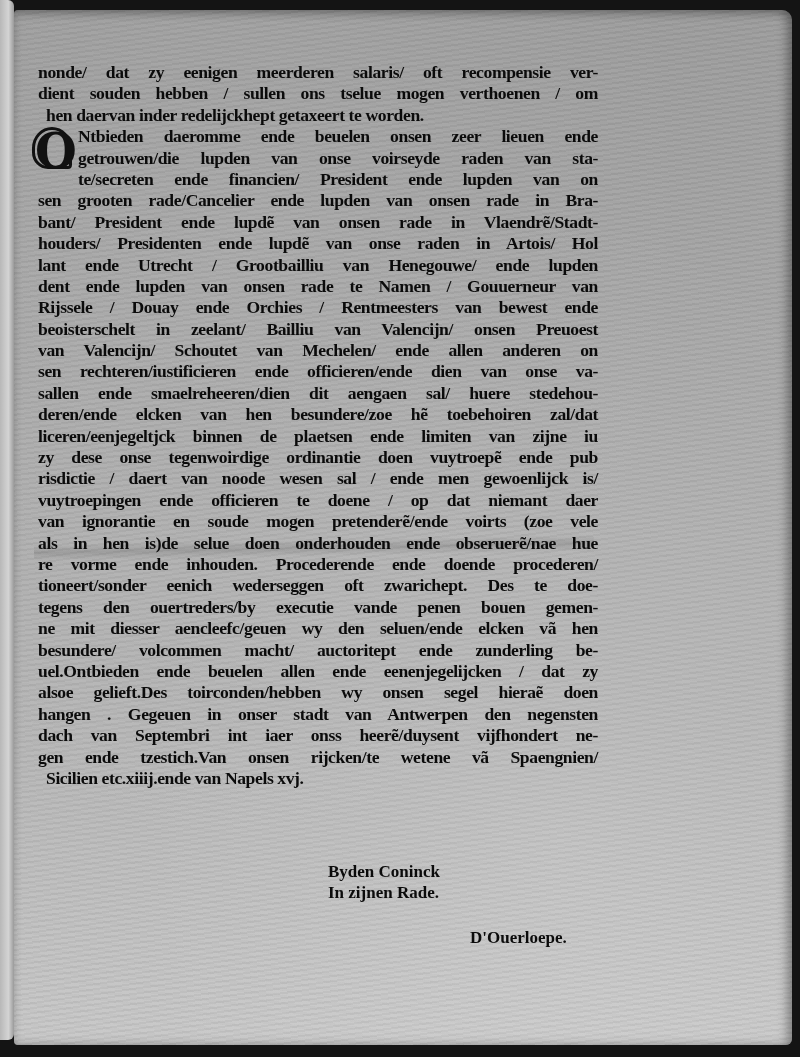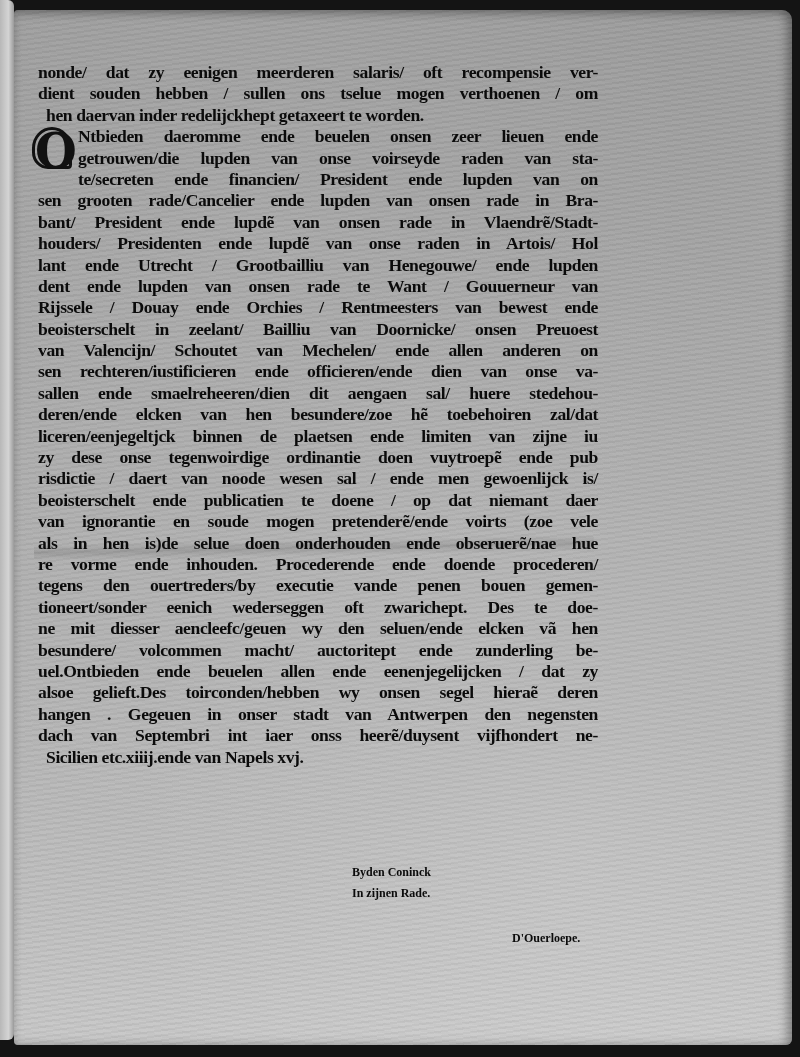--- a/index.html
+++ b/index.html
@@ -33,25 +33,25 @@
   .line.last { text-align-last: left; margin-left: 8px; }
   .drop-cap {
     position: absolute; left: -6px; top: 65px; width: 40px; height: 42px;
     font-family: "DejaVu Serif", serif; font-size: 48px; line-height: 42px; font-weight: bold;
     color: #111; text-align: center;
     border: 3px solid #111; border-radius: 50% 50% 10% 40%;
     box-sizing: border-box;
   }
   .signature {
     position: absolute; font-family: "Liberation Serif", "DejaVu Serif", serif;
-    font-weight: bold; color: #0b0b0b; font-size: 12px; line-height: 20px; white-space: nowrap; margin-left: 24px;
+    font-weight: bold; color: #0b0b0b; font-size: 17px; line-height: 20px; white-space: nowrap;
   }
   .sig1 { left: 314px; top: 852px; }
   .sig2 { left: 314px; top: 873px; }
-  .sig3 { left: 474px; top: 918px; }
+  .sig3 { left: 456px; top: 918px; }
   .crease {
     position: absolute; left: 20px; top: 530px; width: 560px; height: 16px;
     background: linear-gradient(180deg, transparent, rgba(0,0,0,0.12), transparent);
     transform: rotate(-1deg);
   }
 </style>
 </head>
 <body>
 
 <div class="left-page"></div>
@@ -64,41 +64,42 @@
     <span class="line">nonde/ dat zy eenigen meerderen salaris/ oft recompensie ver-</span>
     <span class="line">dient souden hebben / sullen ons tselue mogen verthoenen / om</span>
     <span class="line last">hen daervan inder redelijckhept getaxeert te worden.</span>
     <span class="line indent">Ntbieden daeromme ende beuelen onsen zeer lieuen ende</span>
     <span class="line indent">getrouwen/die lupden van onse voirseyde raden van sta-</span>
     <span class="line indent">te/secreten ende financien/ President ende lupden van on</span>
     <span class="line">sen grooten rade/Cancelier ende lupden van onsen rade in Bra-</span>
     <span class="line">bant/ President ende lupdẽ van onsen rade in Vlaendrẽ/Stadt-</span>
     <span class="line">houders/ Presidenten ende lupdẽ van onse raden in Artois/ Hol</span>
     <span class="line">lant ende Utrecht / Grootbailliu van Henegouwe/ ende lupden</span>
-    <span class="line">dent ende lupden van onsen rade te Want / Gouuerneur van</span>
+    <span class="line">dent ende lupden van onsen rade te Namen / Gouuerneur van</span>
     <span class="line">Rijssele / Douay ende Orchies / Rentmeesters van bewest ende</span>
-    <span class="line">beoisterschelt in zeelant/ Bailliu van Doornicke/ onsen Preuoest</span>
+    <span class="line">beoisterschelt in zeelant/ Bailliu van Valencijn/ onsen Preuoest</span>
     <span class="line">van Valencijn/ Schoutet van Mechelen/ ende allen anderen on</span>
     <span class="line">sen rechteren/iustificieren ende officieren/ende dien van onse va-</span>
     <span class="line">sallen ende smaelreheeren/dien dit aengaen sal/ huere stedehou-</span>
     <span class="line">deren/ende elcken van hen besundere/zoe hẽ toebehoiren zal/dat</span>
     <span class="line">liceren/eenjegeltjck binnen de plaetsen ende limiten van zijne iu</span>
     <span class="line">zy dese onse tegenwoirdige ordinantie doen vuytroepẽ ende pub</span>
     <span class="line">risdictie / daert van noode wesen sal / ende men gewoenlijck is/</span>
-    <span class="line">beoisterschelt ende publicatien te doene / op dat niemant daer</span>
+    <span class="line">vuytroepingen ende officieren te doene / op dat niemant daer</span>
     <span class="line">van ignorantie en soude mogen pretenderẽ/ende voirts (zoe vele</span>
     <span class="line">als in hen is)de selue doen onderhouden ende obseruerẽ/nae hue</span>
     <span class="line">re vorme ende inhouden. Procederende ende doende procederen/</span>
+    <span class="line">tioneert/sonder eenich wederseggen oft zwarichept. Des te doe-</span>
     <span class="line">tegens den ouertreders/by executie vande penen bouen gemen-</span>
-    <span class="line">tioneert/sonder eenich wederseggen oft zwarichept. Des te doe-</span>
     <span class="line">ne mit diesser aencleefc/geuen wy den seluen/ende elcken vã hen</span>
     <span class="line">besundere/ volcommen macht/ auctoritept ende zunderling be-</span>
     <span class="line">uel.Ontbieden ende beuelen allen ende eenenjegelijcken / dat zy</span>
-    <span class="line">alsoe gelieft.Des toirconden/hebben wy onsen segel hieraẽ deren</span>
+    <span class="line">alsoe gelieft.Des toirconden/hebben wy onsen segel hieraẽ doen</span>
     <span class="line">hangen . Gegeuen in onser stadt van Antwerpen den negensten</span>
     <span class="line">dach van Septembri int iaer onss heerẽ/duysent vijfhondert ne-</span>
+    <span class="line">gen ende tzestich.Van onsen rijcken/te wetene vã Spaengnien/</span>
     <span class="line last">Sicilien etc.xiiij.ende van Napels xvj.</span>
   </div>
 
   <div class="signature sig1">Byden Coninck</div>
   <div class="signature sig2">In zijnen Rade.</div>
   <div class="signature sig3">D'Ouerloepe.</div>
 </div>
 
 </body></html>

